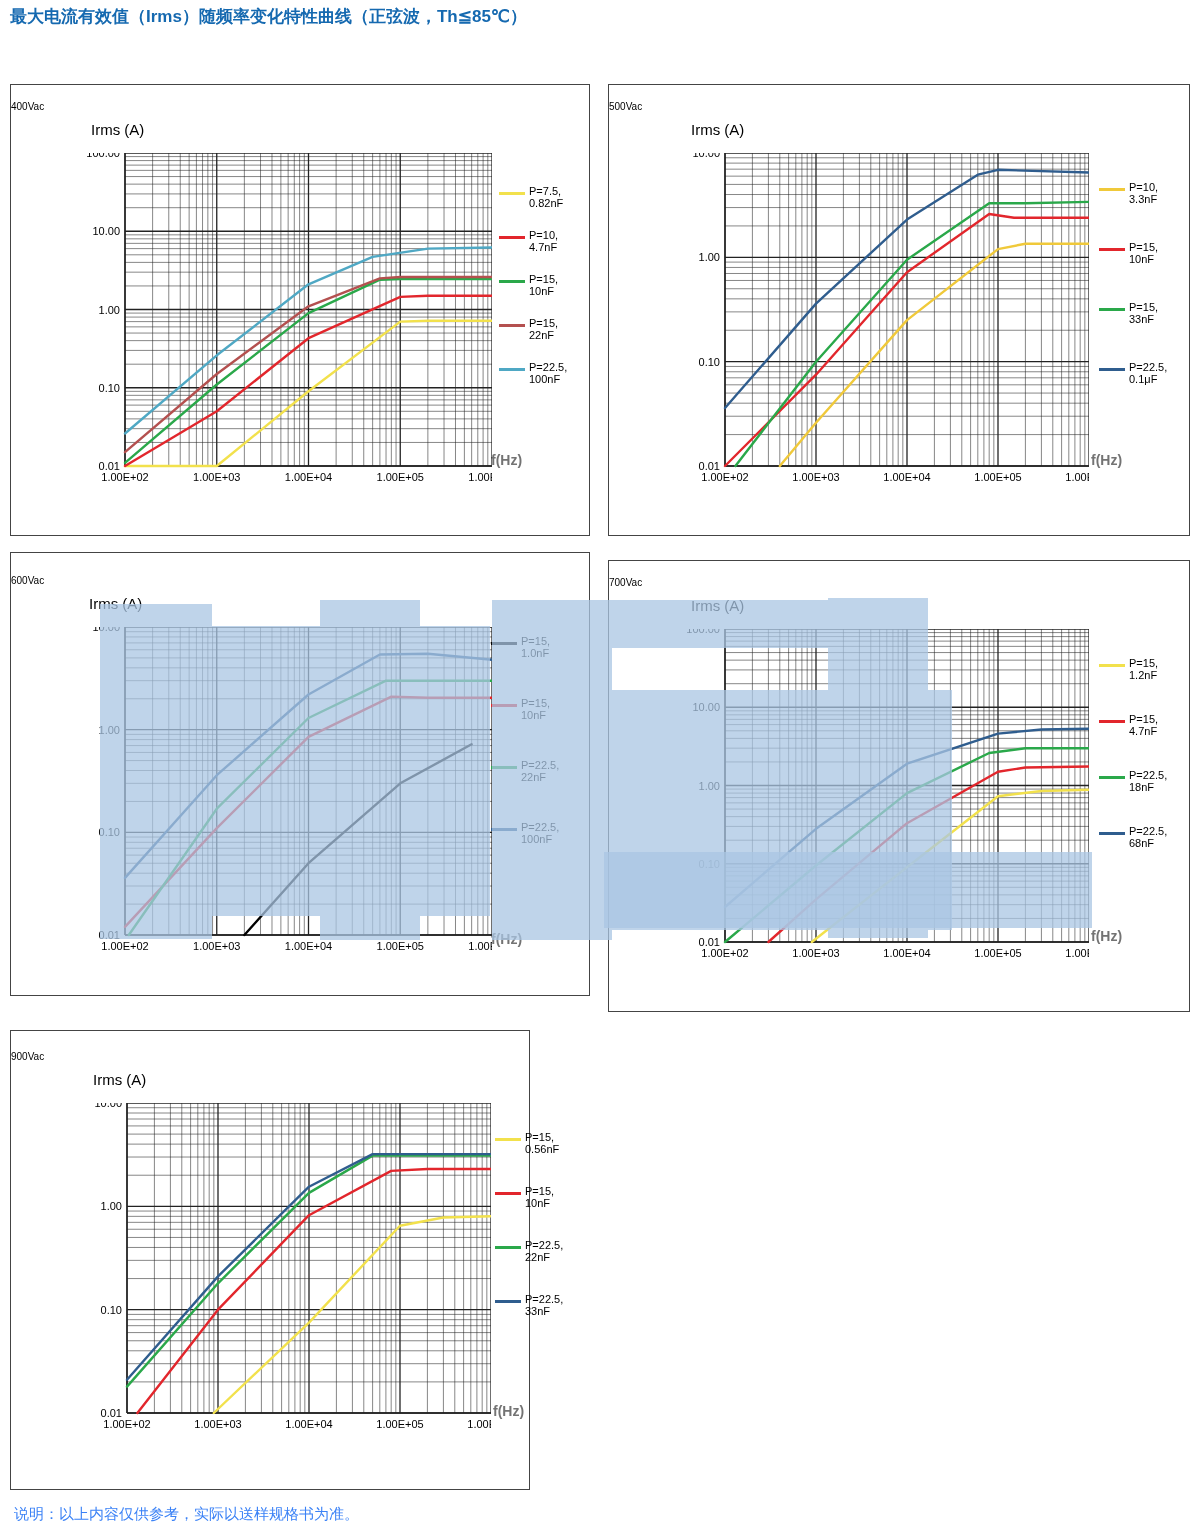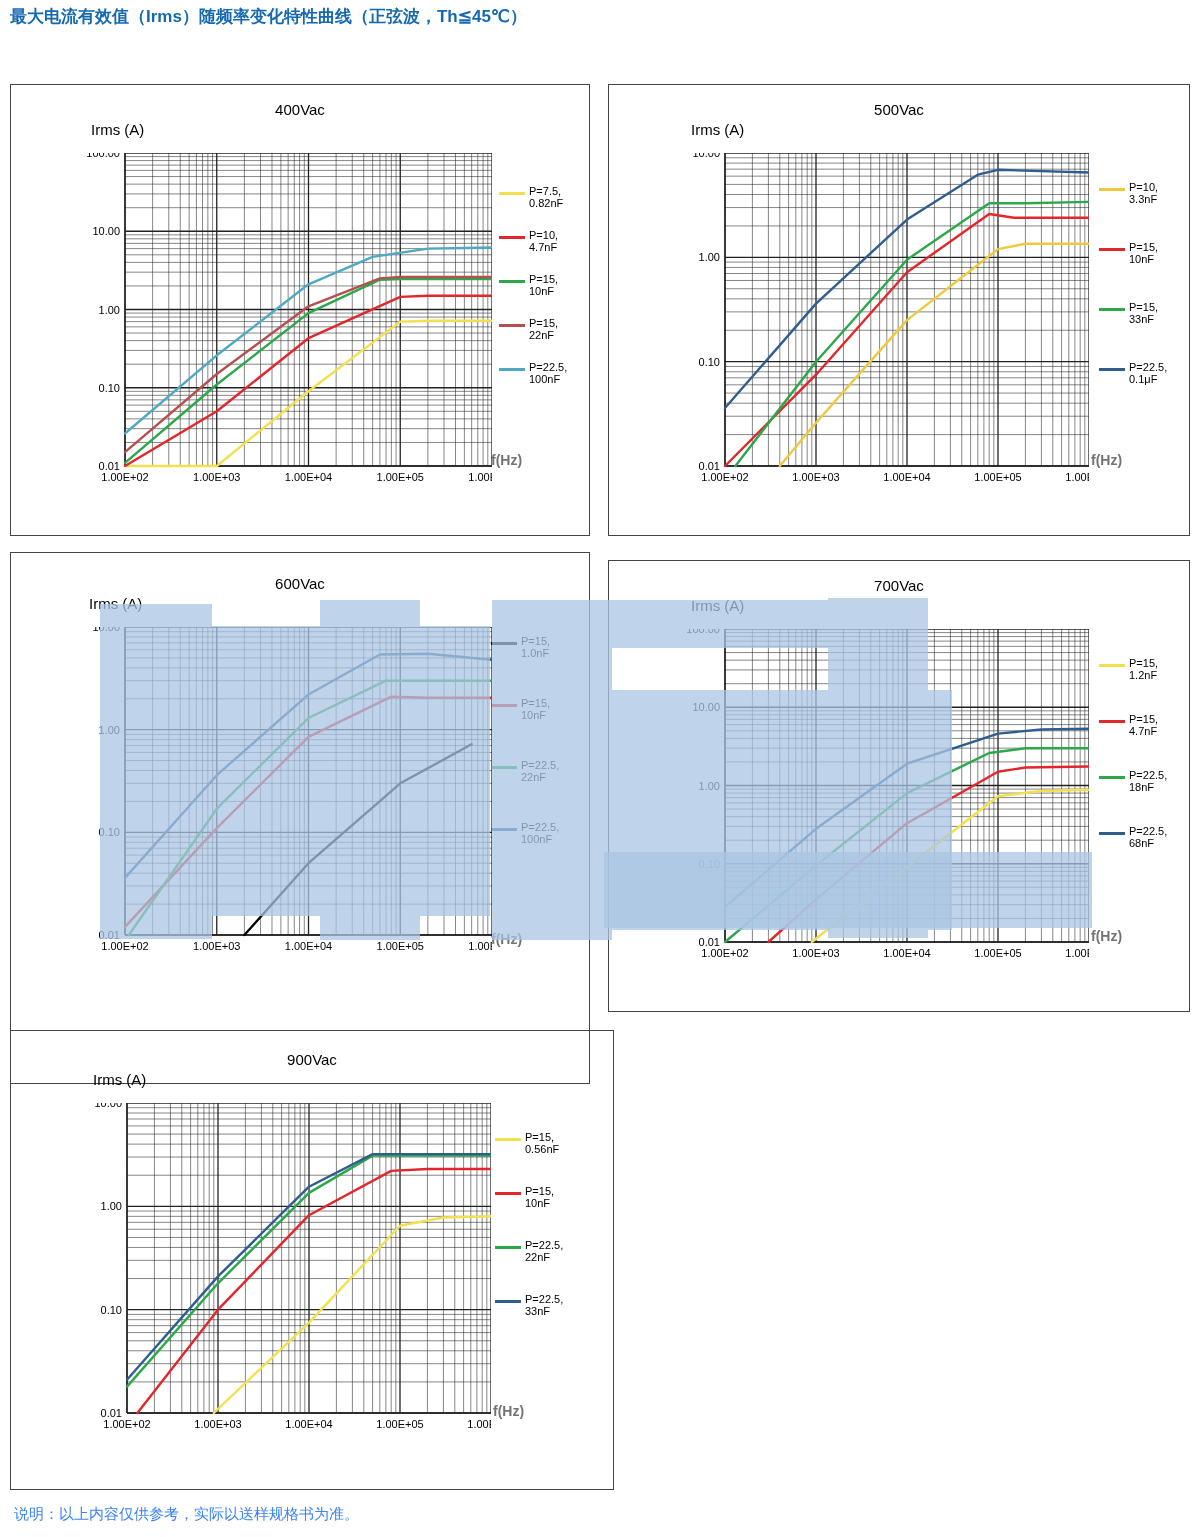--- a/index.html
+++ b/index.html
@@ -9,21 +9,21 @@
     color:#000;
     position:relative;
     overflow:hidden;
   }
   .hdr{position:absolute;left:10px;top:4px;width:1180px;}
   .hdr .cn{font-size:17px;font-weight:bold;color:#1569b0;letter-spacing:0px;line-height:26px;}
   .hdr .en{font-size:17px;font-weight:bold;color:#1569b0;line-height:26px;}
 
   .panel{position:absolute;border:1px solid #444;background:transparent;box-sizing:border-box;}
 
-  .ptitle{position:absolute;font-size:15px;color:#000;text-align:center;width:100%;}
+  .ptitle{position:absolute;font-size:10px;color:#000;text-align:left;width:100%;}
   .ylab{position:absolute;font-size:15px;color:#000;font-weight:normal;}
   .xlab{position:absolute;font-size:14px;color:#737373;font-weight:bold;}
 
   .plot{position:absolute;}
   .plot svg{display:block;}
 
   .legend{position:absolute;}
   .legend .row{position:relative;margin-bottom:0;}
   .legend .swatch{position:absolute;left:0;top:7px;width:26px;height:3px;}
   .legend .txt{position:absolute;left:30px;top:0;font-size:11px;line-height:12px;white-space:pre;}
@@ -33,21 +33,21 @@
 
   .note{position:absolute;left:14px;top:1505px;font-size:15px;color:#3b82f6;}
 
   
   .hl{position:absolute;background:#a9c6e3;opacity:.75;}
 </style>
 </head>
 <body>
 
 <div class="hdr">
-  <div class="cn">最大电流有效值（Irms）随频率变化特性曲线（正弦波，Th≦45℃）</div>
+  <div class="cn">最大电流有效值（Irms）随频率变化特性曲线（正弦波，Th≦85℃）</div>
 </div>
 
 <div class="panel" style="left:10px;top:84px;width:580px;height:452px;">
   <div class="ptitle" style="top:16px;">400Vac</div>
   <div class="ylab" style="left:80px;top:36px;">Irms (A)</div>
   <div class="xlab" style="left:480px;top:367px;">f(Hz)</div>
   <div class="plot" id="plot0" style="left:66px;top:68px;">
       <svg width="415" height="335">
         <line x1="48" y1="0" x2="48" y2="313" stroke="#222" stroke-width="1.3"></line>
         <line x1="75.61950210217029" y1="0" x2="75.61950210217029" y2="313" stroke="#222" stroke-width="0.55"></line>
@@ -276,21 +276,21 @@
 33nF</span>
       </div>
       <div class="row" style="height: 60px;">
         <span class="swatch" style="background: rgb(47, 93, 142);"></span>
         <span class="txt">P=22.5,
 0.1μF</span>
       </div>
     </div>
 </div>
 
-<div class="panel" style="left:10px;top:552px;width:580px;height:532px;">
+<div class="panel" style="left:10px;top:552px;width:580px;height:444px;">
   <div class="ptitle" style="top:22px;">600Vac</div>
   <div class="ylab" style="left:78px;top:42px;">Irms (A)</div>
   <div class="xlab" style="left:480px;top:378px;">f(Hz)</div>
   <div class="plot" id="plot2" style="left:66px;top:74px;">
       <svg width="415" height="330">
         <line x1="48" y1="0" x2="48" y2="308" stroke="#222" stroke-width="1.3"></line>
         <line x1="75.61950210217029" y1="0" x2="75.61950210217029" y2="308" stroke="#222" stroke-width="0.55"></line>
         <line x1="91.77587512052904" y1="0" x2="91.77587512052904" y2="308" stroke="#222" stroke-width="0.55"></line>
         <line x1="103.23900420434056" y1="0" x2="103.23900420434056" y2="308" stroke="#222" stroke-width="0.55"></line>
         <line x1="112.13049789782971" y1="0" x2="112.13049789782971" y2="308" stroke="#222" stroke-width="0.55"></line>
@@ -510,21 +510,21 @@
 18nF</span>
       </div>
       <div class="row" style="height: 56px;">
         <span class="swatch" style="background: rgb(47, 93, 142);"></span>
         <span class="txt">P=22.5,
 68nF</span>
       </div>
     </div>
 </div>
 
-<div class="panel" style="left:10px;top:1030px;width:604px;height:460px;">
+<div class="panel" style="left:10px;top:1030px;width:520px;height:460px;">
   <div class="ptitle" style="top:20px;">900Vac</div>
   <div class="ylab" style="left:82px;top:40px;">Irms (A)</div>
   <div class="xlab" style="left:482px;top:372px;">f(Hz)</div>
   <div class="plot" id="plot4" style="left:68px;top:72px;">
       <svg width="412" height="332">
         <line x1="48" y1="0" x2="48" y2="310" stroke="#222" stroke-width="1.3"></line>
         <line x1="75.3937296054223" y1="0" x2="75.3937296054223" y2="310" stroke="#222" stroke-width="0.55"></line>
         <line x1="91.4180341794893" y1="0" x2="91.4180341794893" y2="310" stroke="#222" stroke-width="0.55"></line>
         <line x1="102.78745921084459" y1="0" x2="102.78745921084459" y2="310" stroke="#222" stroke-width="0.55"></line>
         <line x1="111.6062703945777" y1="0" x2="111.6062703945777" y2="310" stroke="#222" stroke-width="0.55"></line>

